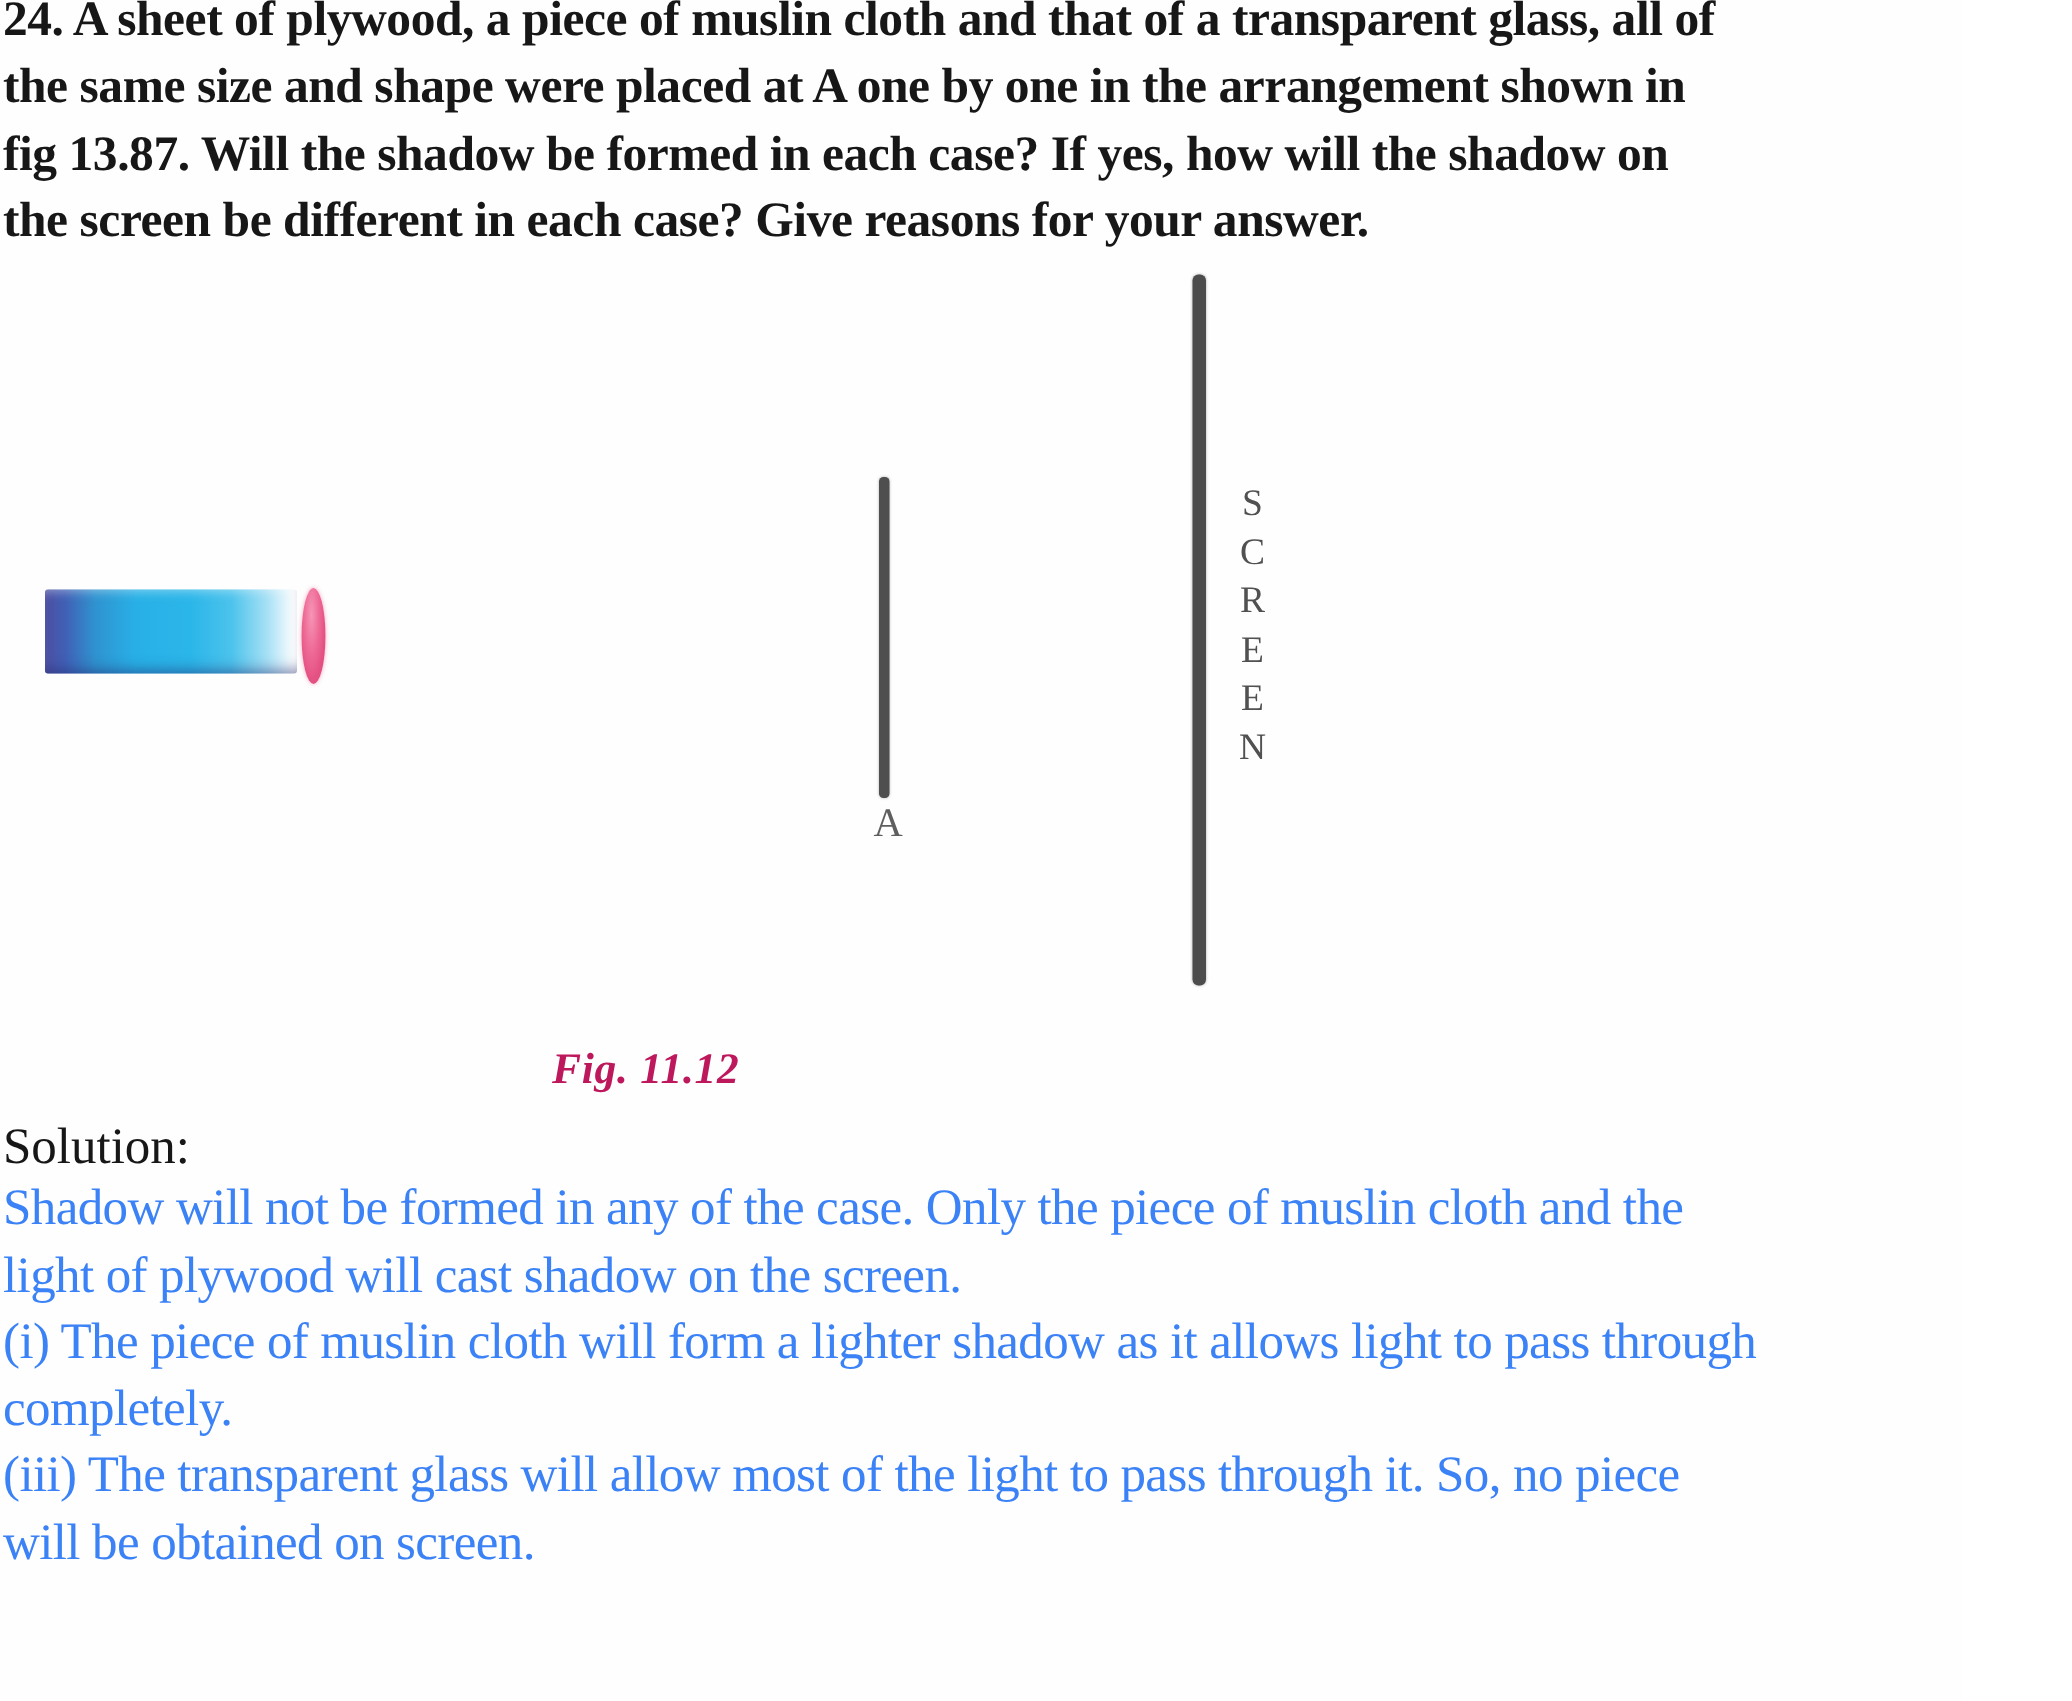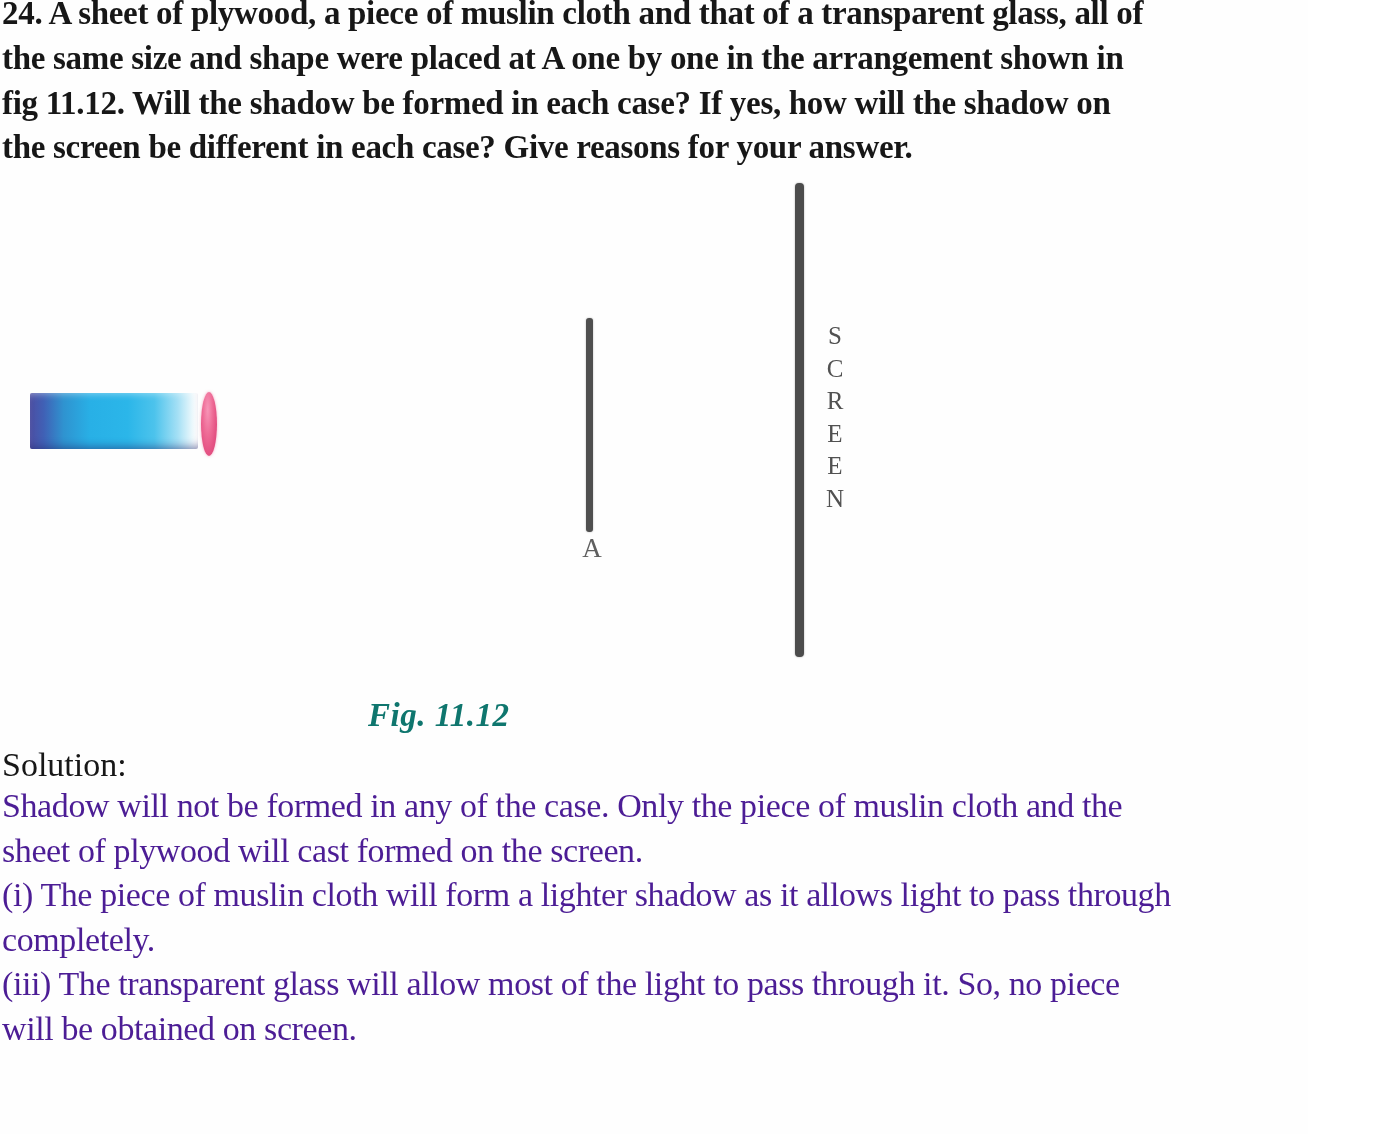--- a/index.html
+++ b/index.html
@@ -111,25 +111,25 @@
   .screen-label .letter {
     height: 32.5px;
     line-height: 32.5px;
     font-size: 25px;
     color: #515151;
   }
   .fig-caption {
     position: absolute;
     left: 368px;
     top: 697px;
-    font-size: 33px;
+    font-size: 29px;
     font-weight: bold;
     font-style: italic;
     letter-spacing: 0.5px;
-    color: #0f766e;
+    color: #be185d;
   }
 
   
   .solution-heading {
     position: absolute;
     top: 742px;
     left: 2px;
     font-weight: normal;
     font-size: 34px;
     line-height: 45px;
@@ -139,32 +139,32 @@
     position: absolute;
     top: 784px;
     left: 2px;
     width: 1379px;
   }
   .solution-text .line {
     white-space: nowrap;
     font-size: 34px;
     line-height: 44.6px;
     letter-spacing: -0.4px;
-    color: #4c1d95;
+    color: #3b82f6;
   }
 </style>
 </head>
 <body>
 
 <div id="page">
 
   <div class="question">
     <div class="line">24. A sheet of plywood, a piece of muslin cloth and that of a transparent glass, all of</div>
     <div class="line">the same size and shape were placed at A one by one in the arrangement shown in</div>
-    <div class="line">fig 11.12. Will the shadow be formed in each case? If yes, how will the shadow on</div>
+    <div class="line">fig 13.87. Will the shadow be formed in each case? If yes, how will the shadow on</div>
     <div class="line">the screen be different in each case? Give reasons for your answer.</div>
   </div>
 
   <div class="figure">
 
     <div class="torch">
       <div class="torch-body"></div>
       <div class="torch-lens"></div>
     </div>
 
@@ -181,20 +181,20 @@
       <div class="letter">N</div>
     </div>
 
     <div class="fig-caption">Fig. 11.12</div>
   </div>
 
   <div class="solution-heading">Solution:</div>
 
   <div class="solution-text">
     <div class="line">Shadow will not be formed in any of the case. Only the piece of muslin cloth and the</div>
-    <div class="line">sheet of plywood will cast formed on the screen.</div>
+    <div class="line">light of plywood will cast shadow on the screen.</div>
     <div class="line">(i) The piece of muslin cloth will form a lighter shadow as it allows light to pass through</div>
     <div class="line">completely.</div>
     <div class="line">(iii) The transparent glass will allow most of the light to pass through it. So, no piece</div>
     <div class="line">will be obtained on screen.</div>
   </div>
 
 </div>
 
 </body></html>

